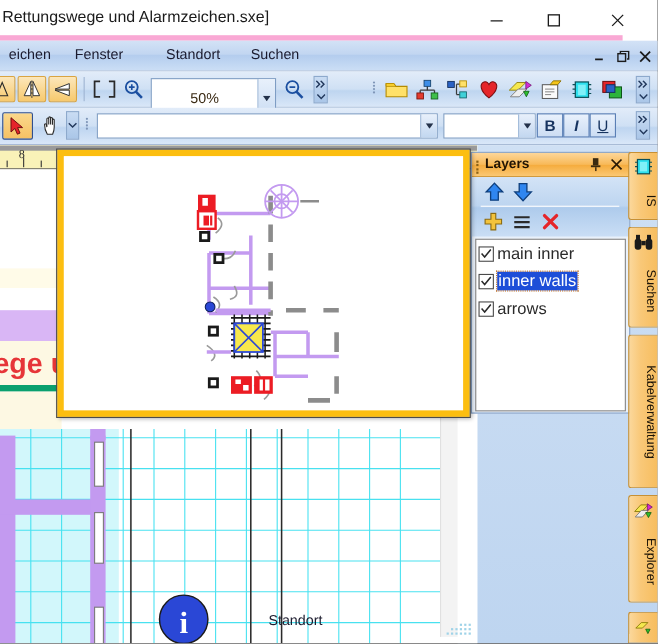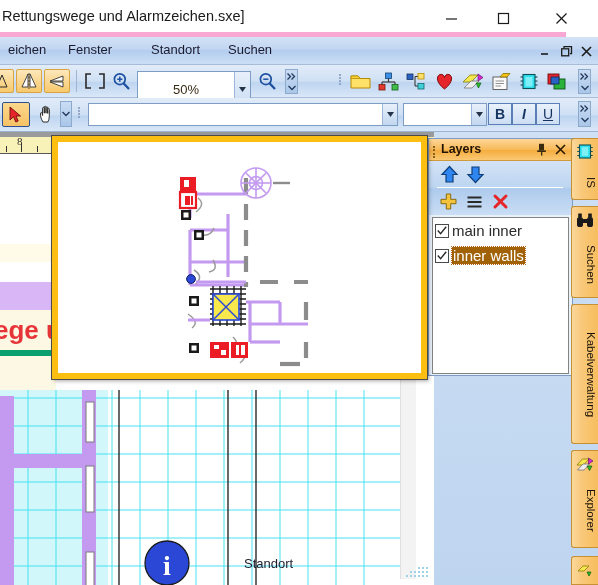--- a/index.html
+++ b/index.html
@@ -259,21 +259,21 @@
     width: 14px; height: 14px; flex: 0 0 14px;
     border: 1px solid #4a4a4a; background: #fff;
     margin-right: 3px;
     display: flex; align-items: center; justify-content: center;
   }
   .layer-row .lname {
     font-size: 15px; color: #2a2a2a; white-space: nowrap;
     font-family: "Liberation Sans", sans-serif;
   }
   .layer-row.sel .lname {
-    background: #a16207; color: #ffffff;
+    background: #1d4ed8; color: #ffffff;
     outline: 1px dotted #b5651d;
     padding: 0 1px;
   }
 
   
   .vtab {
     position: absolute; right: 0; width: 27px;
     background: linear-gradient(to right, #fbd89c 0%, #f9c878 40%, #f7bd5e 100%);
     border: 1px solid #c79034;
     border-right: none;
@@ -894,20 +894,28 @@
         <span class="lname">main inner</span>
       </div>
       <div class="layer-row sel">
         <span class="cbx">
           <svg width="10" height="9" viewBox="0 0 10 9">
             <polyline points="0.8,4.5 3.6,7.6 9.2,0.8" fill="none" stroke="#2a2a2a" stroke-width="1.4"></polyline>
           </svg>
         </span>
         <span class="lname">inner walls</span>
       </div>
+      <div class="layer-row">
+        <span class="cbx">
+          <svg width="10" height="9" viewBox="0 0 10 9">
+            <polyline points="0.8,4.5 3.6,7.6 9.2,0.8" fill="none" stroke="#2a2a2a" stroke-width="1.4"></polyline>
+          </svg>
+        </span>
+        <span class="lname">arrows</span>
+      </div>
     </div>
   </div>
 
   <div class="vtab" style="top:138px; height:62px;">
     <div class="vt-icon">
       <svg width="18" height="17" viewBox="0 0 18 17">
         <rect x="3.5" y="2" width="11" height="13" fill="#2ee0ee" stroke="#0b4f57" stroke-width="1.1"></rect>
         <rect x="5.8" y="4.2" width="6.4" height="8.6" fill="#7ff0f8"></rect>
         <g stroke="#0b4f57" stroke-width="1">
           <line x1="1.3" y1="4.5" x2="3.5" y2="4.5"></line>

